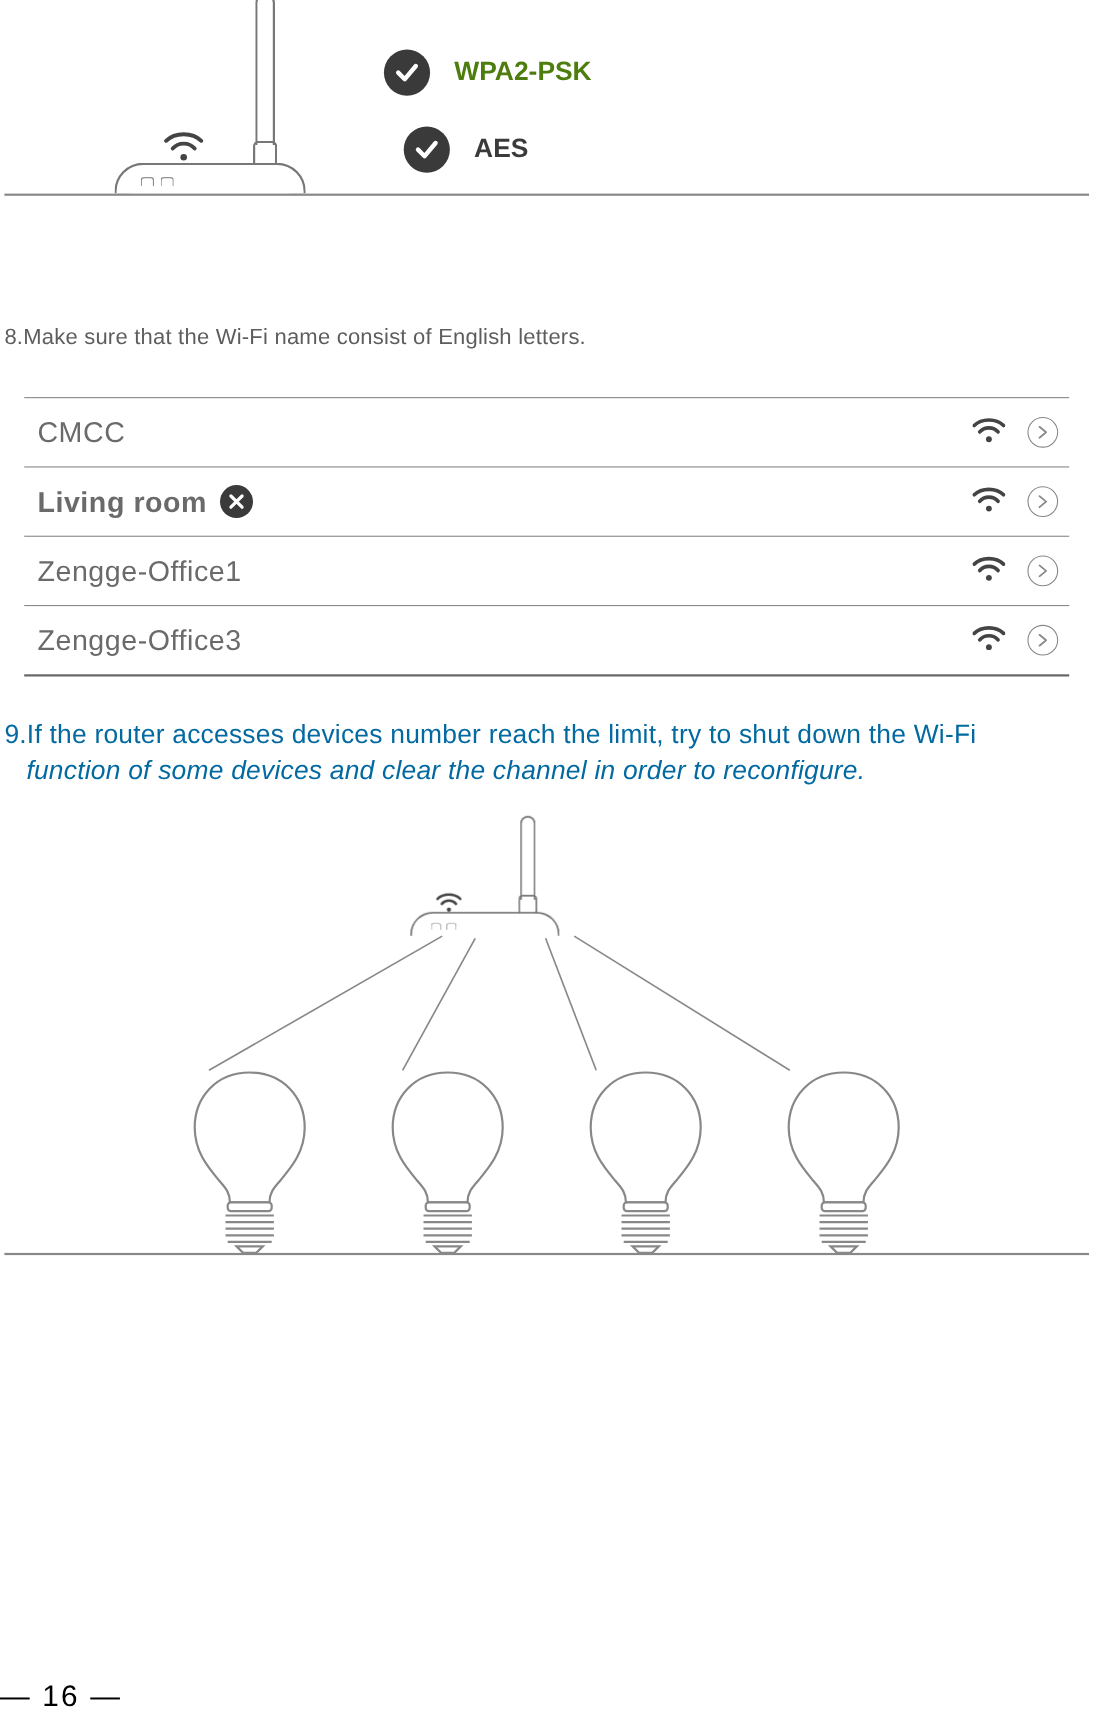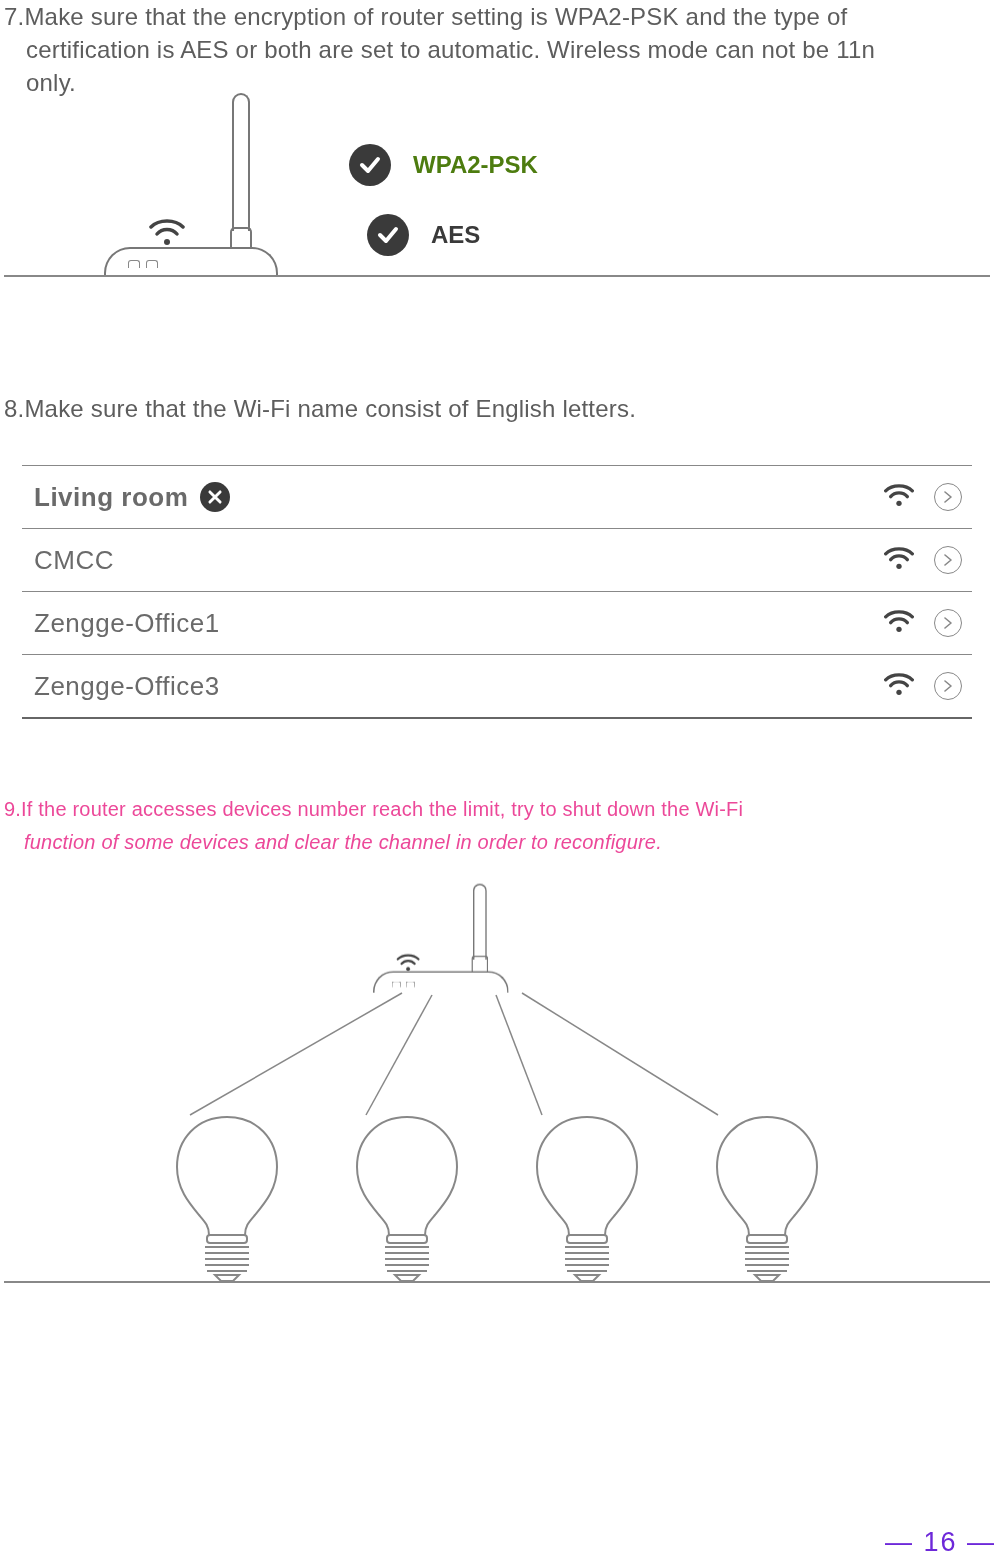--- a/index.html
+++ b/index.html
@@ -72,21 +72,21 @@
   .opt.n11{left:596px;top:41px;color:#9a9a9a;}
   .circ{
     width:42px;height:42px;border-radius:50%;
     background:#3a3a3a;display:flex;align-items:center;justify-content:center;
     flex:none;
   }
   .circ svg{display:block;}
   
   .s8-text{
     margin-top:118px;
-    font-size:24px;color:#5d5d5d;
+    font-size:20px;color:#5d5d5d;
     letter-spacing:.2px;
   }
   .wifi-list{
     margin:42px 18px 0 18px;
     border-top:1.5px solid #888;
   }
   .wifi-row{
     height:62px;
     border-bottom:1.5px solid #888;
     display:flex;align-items:center;
@@ -104,22 +104,22 @@
     background:#3a3a3a;display:flex;align-items:center;justify-content:center;
   }
   .spacer{flex:1;}
   .chev-circ{
     width:26px;height:26px;border:1.5px solid #888;border-radius:50%;
     display:flex;align-items:center;justify-content:center;
     margin-left:8px;
   }
   
   .s9-text{
-    margin-top:74px;
-    font-size:20px;color:#ec4899;line-height:33px;
+    margin-top:36px;
+    font-size:24px;color:#0369a1;line-height:33px;
     letter-spacing:.2px;
   }
   .s9-text .l2{padding-left:20px;font-style:italic;}
   .s9-diagram{
     position:relative;height:396px;
     border-bottom:2px solid #888;
     margin-top:26px;
   }
   .router2{
     position:absolute;left:369px;top:86px;
@@ -128,33 +128,28 @@
   }
   .bulbs{
     position:absolute;bottom:0;left:0;right:0;
     display:flex;justify-content:center;gap:68px;
   }
   .bulb{flex:none;}
   .rays line{stroke:#888;stroke-width:1.5;}
   .rays{position:absolute;left:0;top:0;}
   .pagenum{
     position:absolute;bottom:4px;left:0;right:0;
-    text-align:right;font-size:27px;color:#6d28d9;letter-spacing:2px;
+    text-align:left;font-size:27px;color:#000000;letter-spacing:2px;
   }
 </style>
 </head>
 <body>
 
 <div class="page">
 
-  <div class="s7-text">
-    <div class="l1">7.Make sure that the encryption of router setting is WPA2-PSK and the type of</div>
-    <div class="l2">certification is AES or both are set to automatic. Wireless mode can not be 11n</div>
-    <div class="l3">only.</div>
-  </div>
 
   <div class="s7-diagram">
 
     <div class="router1">
       <div class="antenna"></div>
       <div class="antenna-base"></div>
       <div class="router-wifi">
         <svg width="36" height="30" viewBox="0 0 36 30">
           <path d="M2 10 C10 2,26 2,34 10" fill="none" stroke="#444" stroke-width="3.5" stroke-linecap="round"></path>
           <path d="M8 17 C13 11,23 11,28 17" fill="none" stroke="#444" stroke-width="3.5" stroke-linecap="round"></path>
@@ -183,40 +178,40 @@
             <path d="M4 12 L10 18 L20 6" fill="none" stroke="#fff" stroke-width="4" stroke-linecap="round" stroke-linejoin="round"></path>
           </svg>
       </span>
       <span>AES</span>
     </div>
   </div>
 
   <div class="s8-text">8.Make sure that the Wi-Fi name consist of English letters.</div>
   <div class="wifi-list" id="wifi-list">
       <div class="wifi-row">
-        <span class="wifi-label bold">Living room</span>
-        <span class="xmark">
-          <svg width="16" height="16" viewBox="0 0 22 22">
-            <path d="M4 4 L18 18 M18 4 L4 18" stroke="#fff" stroke-width="4" stroke-linecap="round"></path>
-          </svg>
-        </span>
+        <span class="wifi-label">CMCC</span>
         <span class="spacer"></span>
         <span><svg width="30" height="26" viewBox="0 0 36 30">
             <path d="M2 10 C10 2,26 2,34 10" fill="none" stroke="#444" stroke-width="4" stroke-linecap="round"></path>
             <path d="M8 17 C13 11,23 11,28 17" fill="none" stroke="#444" stroke-width="4" stroke-linecap="round"></path>
             <circle cx="18" cy="25" r="3.2" fill="#444"></circle>
           </svg></span>
         <span class="chev-circ">
           <svg width="10" height="12" viewBox="0 0 10 12">
             <path d="M2 1 L8 6 L2 11" fill="none" stroke="#888" stroke-width="1.6" stroke-linecap="round" stroke-linejoin="round"></path>
           </svg>
         </span>
       </div>
       <div class="wifi-row">
-        <span class="wifi-label">CMCC</span>
+        <span class="wifi-label bold">Living room</span>
+        <span class="xmark">
+          <svg width="16" height="16" viewBox="0 0 22 22">
+            <path d="M4 4 L18 18 M18 4 L4 18" stroke="#fff" stroke-width="4" stroke-linecap="round"></path>
+          </svg>
+        </span>
         <span class="spacer"></span>
         <span><svg width="30" height="26" viewBox="0 0 36 30">
             <path d="M2 10 C10 2,26 2,34 10" fill="none" stroke="#444" stroke-width="4" stroke-linecap="round"></path>
             <path d="M8 17 C13 11,23 11,28 17" fill="none" stroke="#444" stroke-width="4" stroke-linecap="round"></path>
             <circle cx="18" cy="25" r="3.2" fill="#444"></circle>
           </svg></span>
         <span class="chev-circ">
           <svg width="10" height="12" viewBox="0 0 10 12">
             <path d="M2 1 L8 6 L2 11" fill="none" stroke="#888" stroke-width="1.6" stroke-linecap="round" stroke-linejoin="round"></path>
           </svg>

